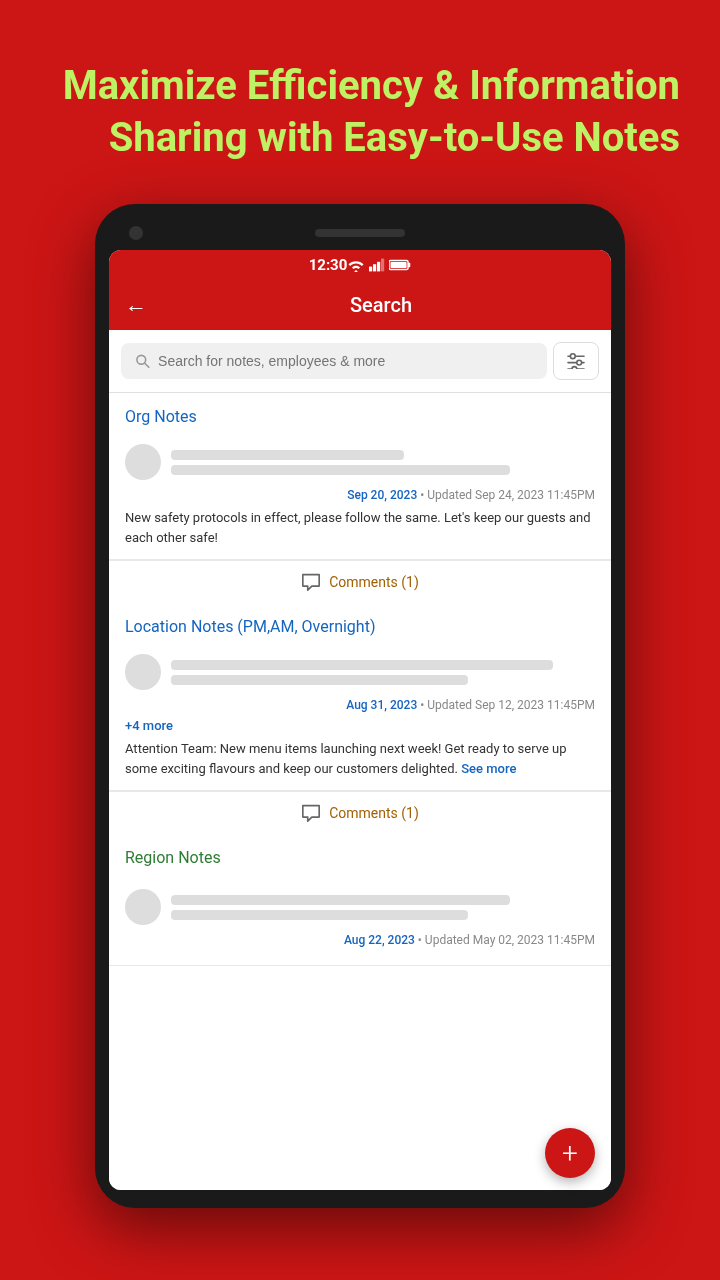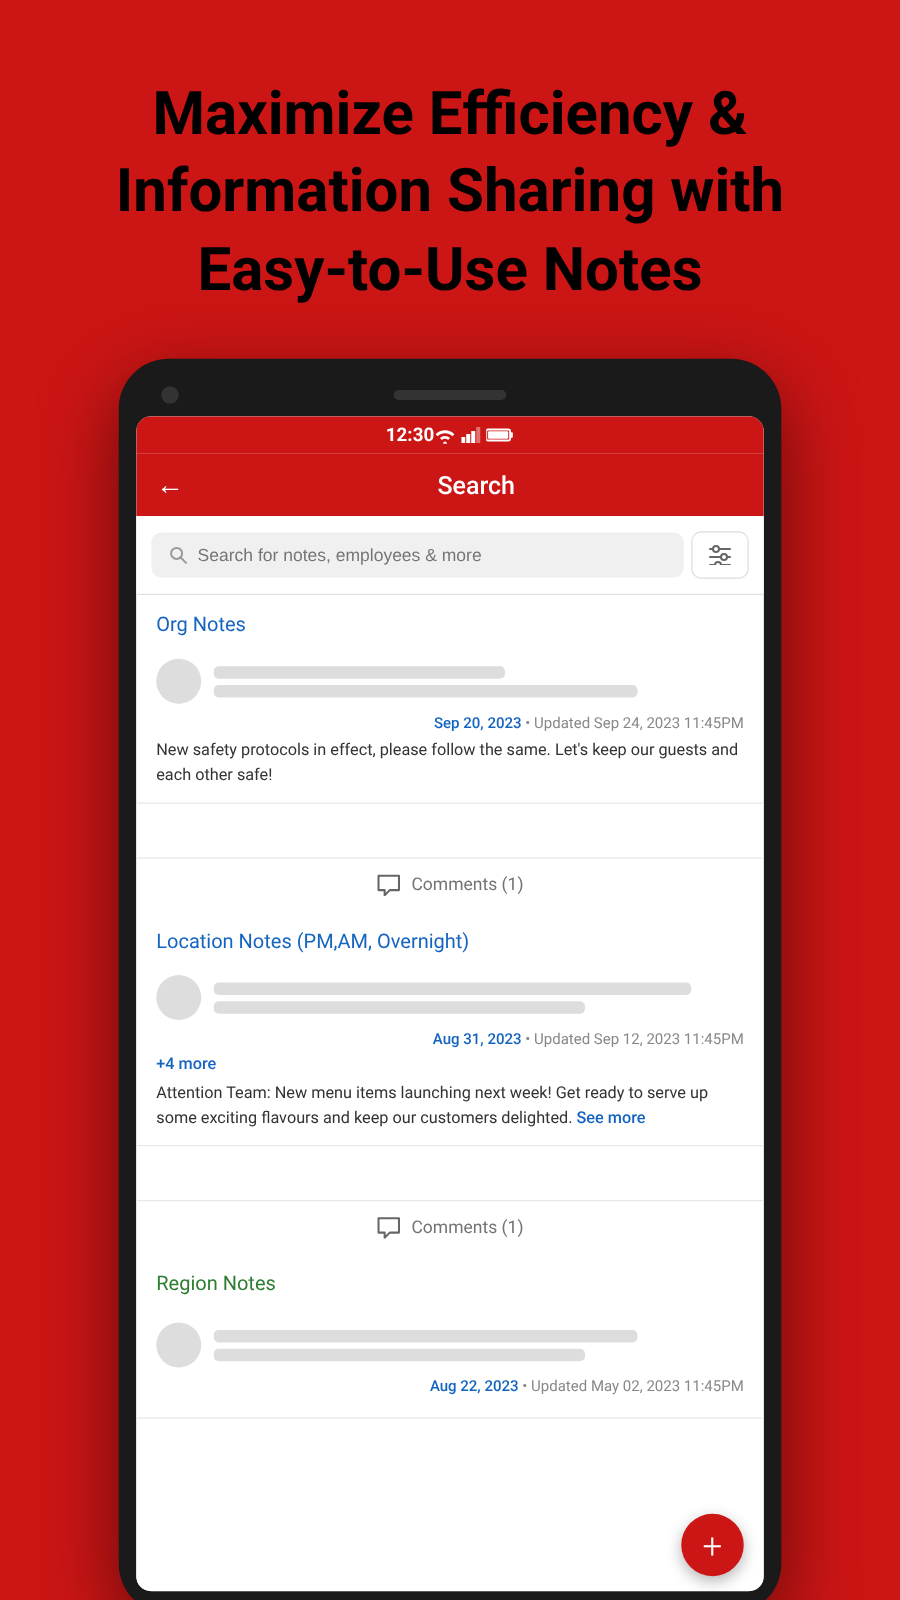--- a/index.html
+++ b/index.html
@@ -6,24 +6,24 @@
     body {
       width: 720px;
       height: 1280px;
       background-color: #CC1515;
       font-family: 'Roboto', Arial, sans-serif;
       overflow: hidden;
       position: relative;
     }
 
     .hero-text {
-      text-align: center;
-      color: #000000;
+      text-align: right;
+      color: #bef264;
       padding: 60px 40px 30px;
-      font-size: 48px;
+      font-size: 40px;
       font-weight: bold;
       line-height: 1.3;
     }
 
     .phone-wrapper {
       display: flex;
       justify-content: center;
       margin-top: 10px;
     }
 
@@ -219,23 +219,22 @@
       cursor: pointer;
     }
 
     .comments-row {
       display: flex;
       align-items: center;
       justify-content: center;
       gap: 8px;
       padding: 12px;
       border-top: 1px solid #e8e8e8;
-      color: #737373;
+      color: #a16207;
       font-size: 14px;
-      margin-top: 43px;
     }
 
     .more-tag {
       color: #1565C0;
       font-size: 13px;
       font-weight: 500;
       margin-top: 4px;
       margin-bottom: 6px;
     }
 

